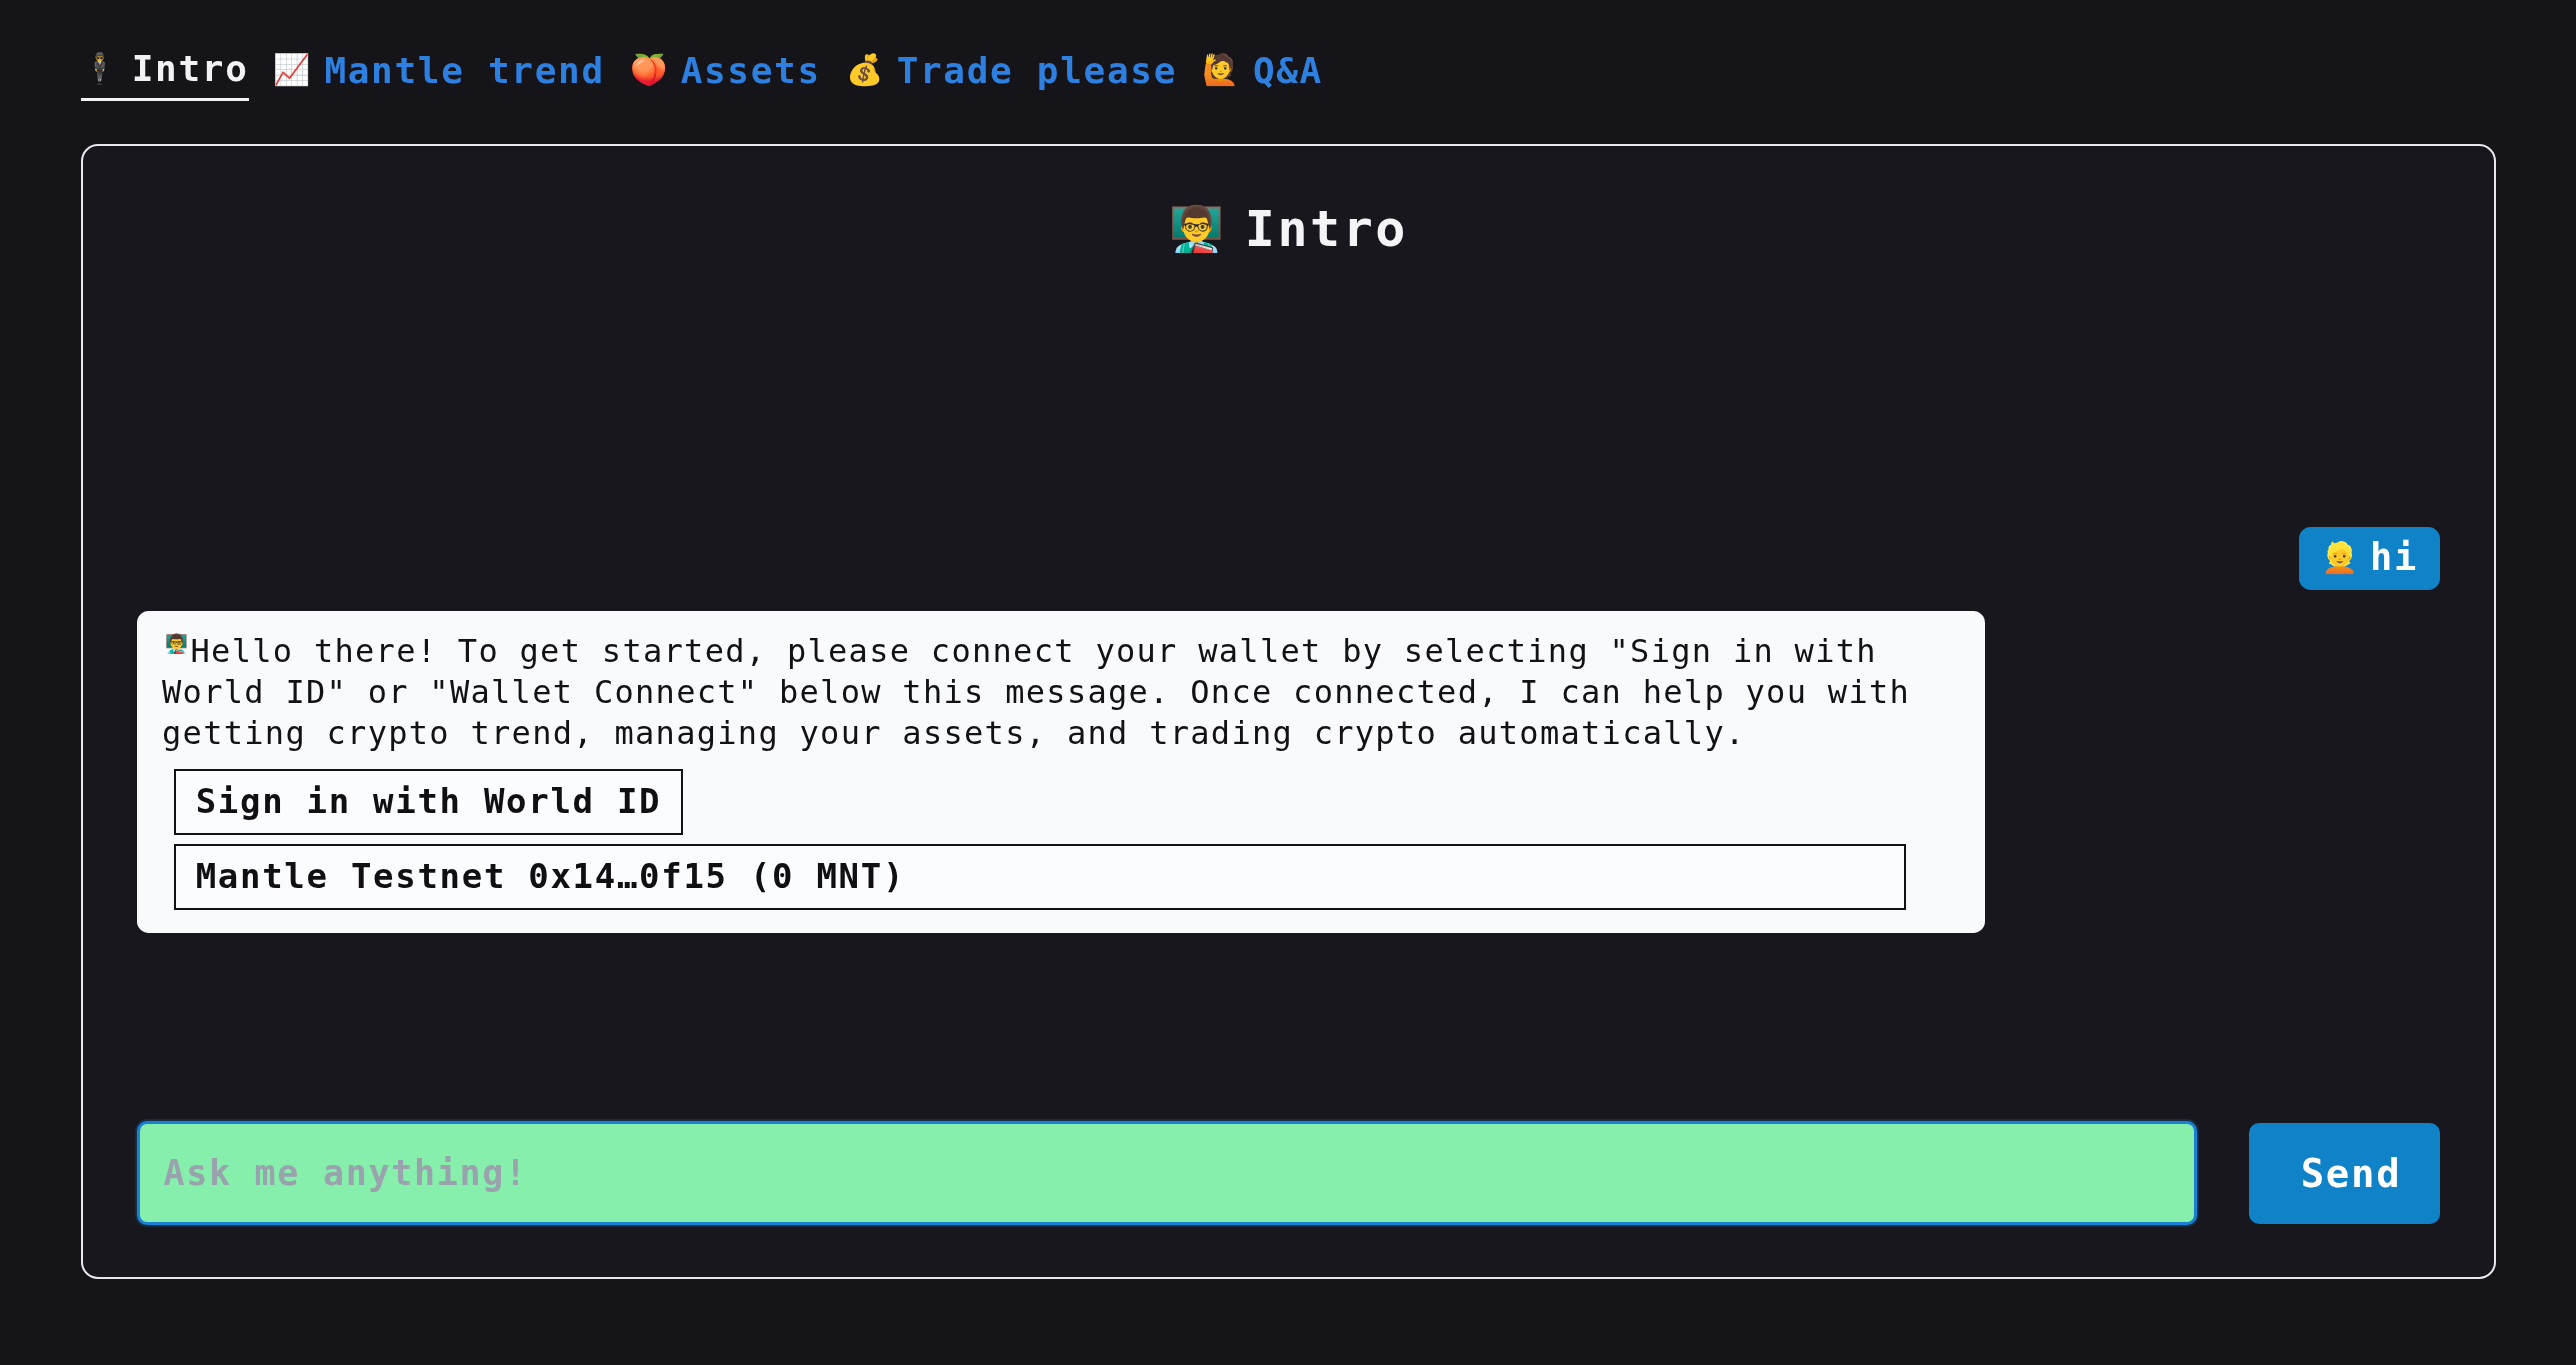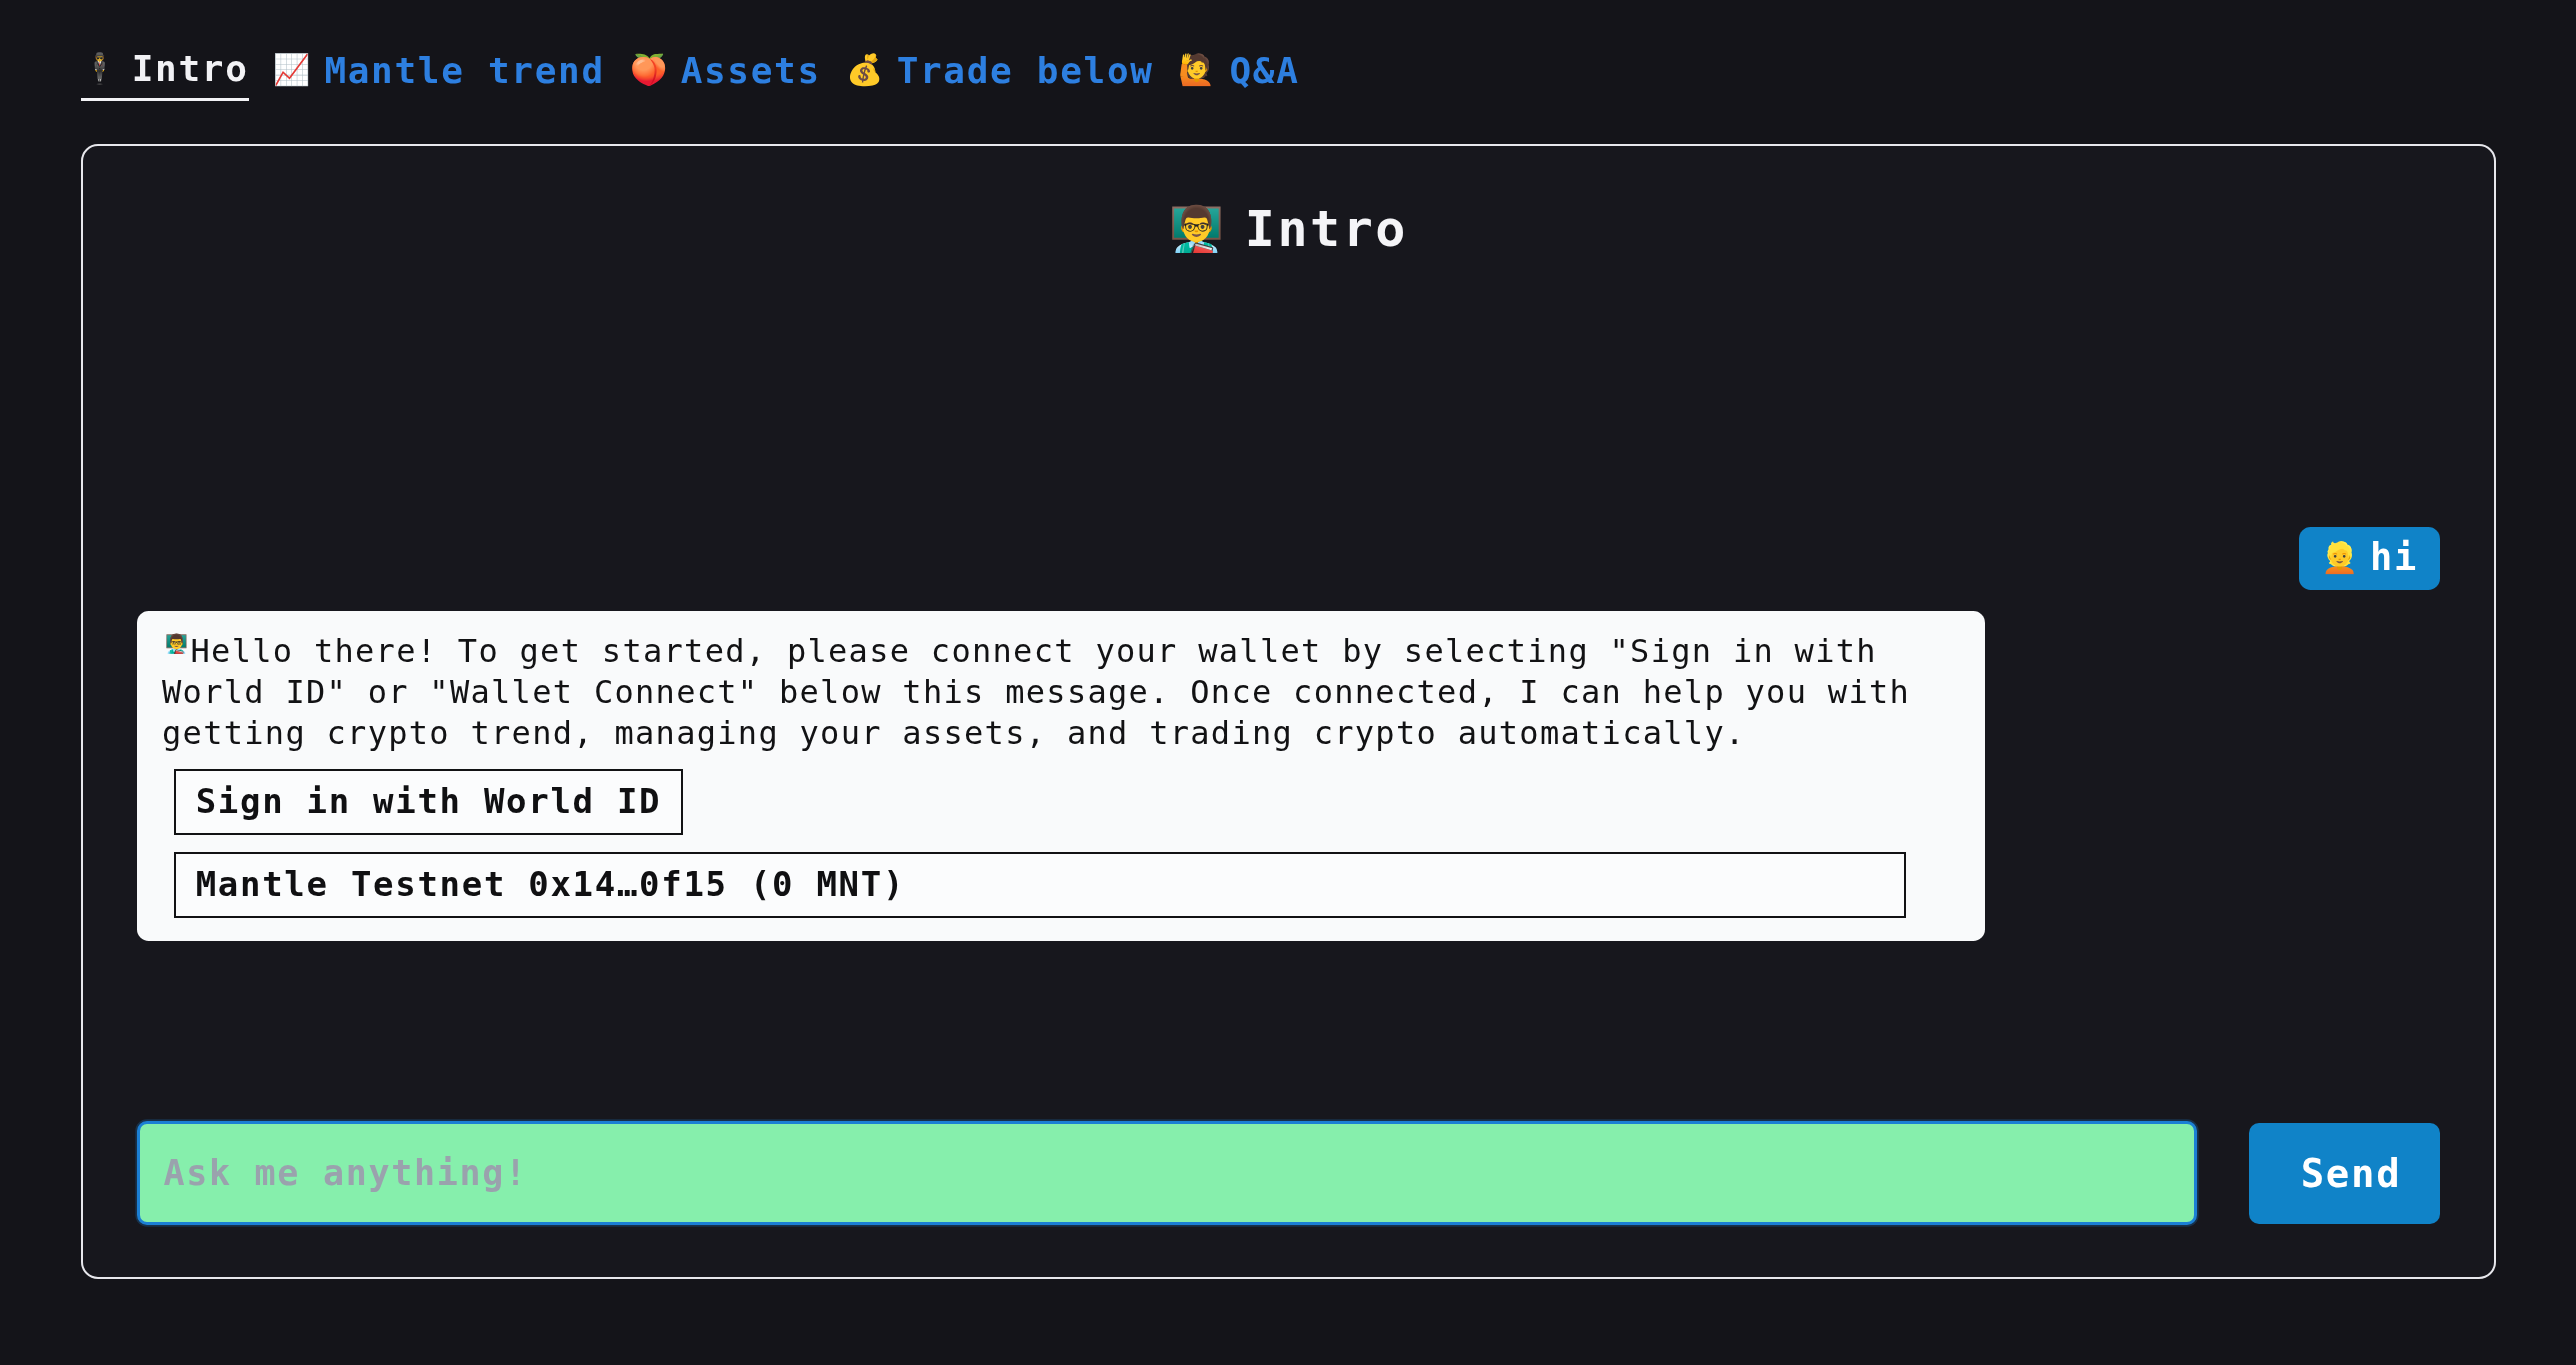--- a/index.html
+++ b/index.html
@@ -154,21 +154,21 @@
     padding: 10px 20px 11.7px 20px;
     font-family: inherit;
     cursor: pointer;
     white-space: nowrap;
   }
 
   .wallet-btn.block {
     display: block;
     width: 1732px;
     text-align: left;
-    margin-top: 17px;
+    margin-top: 9px;
   }
 
   
   .composer {
     display: flex;
     align-items: center;
     gap: 52px;
     height: 104px;
     margin-top: auto;
     margin-bottom: 5px;
@@ -223,21 +223,21 @@
       <span class="nav-label">Mantle trend</span>
     </a>
 
     <a class="nav-item">
       <span class="nav-emoji">🍑</span>
       <span class="nav-label">Assets</span>
     </a>
 
     <a class="nav-item">
       <span class="nav-emoji">💰</span>
-      <span class="nav-label">Trade below</span>
+      <span class="nav-label">Trade please</span>
     </a>
 
     <a class="nav-item">
       <span class="nav-emoji">🙋</span>
       <span class="nav-label">Q&amp;A</span>
     </a>
 
   </nav>
 
   <section class="card">

